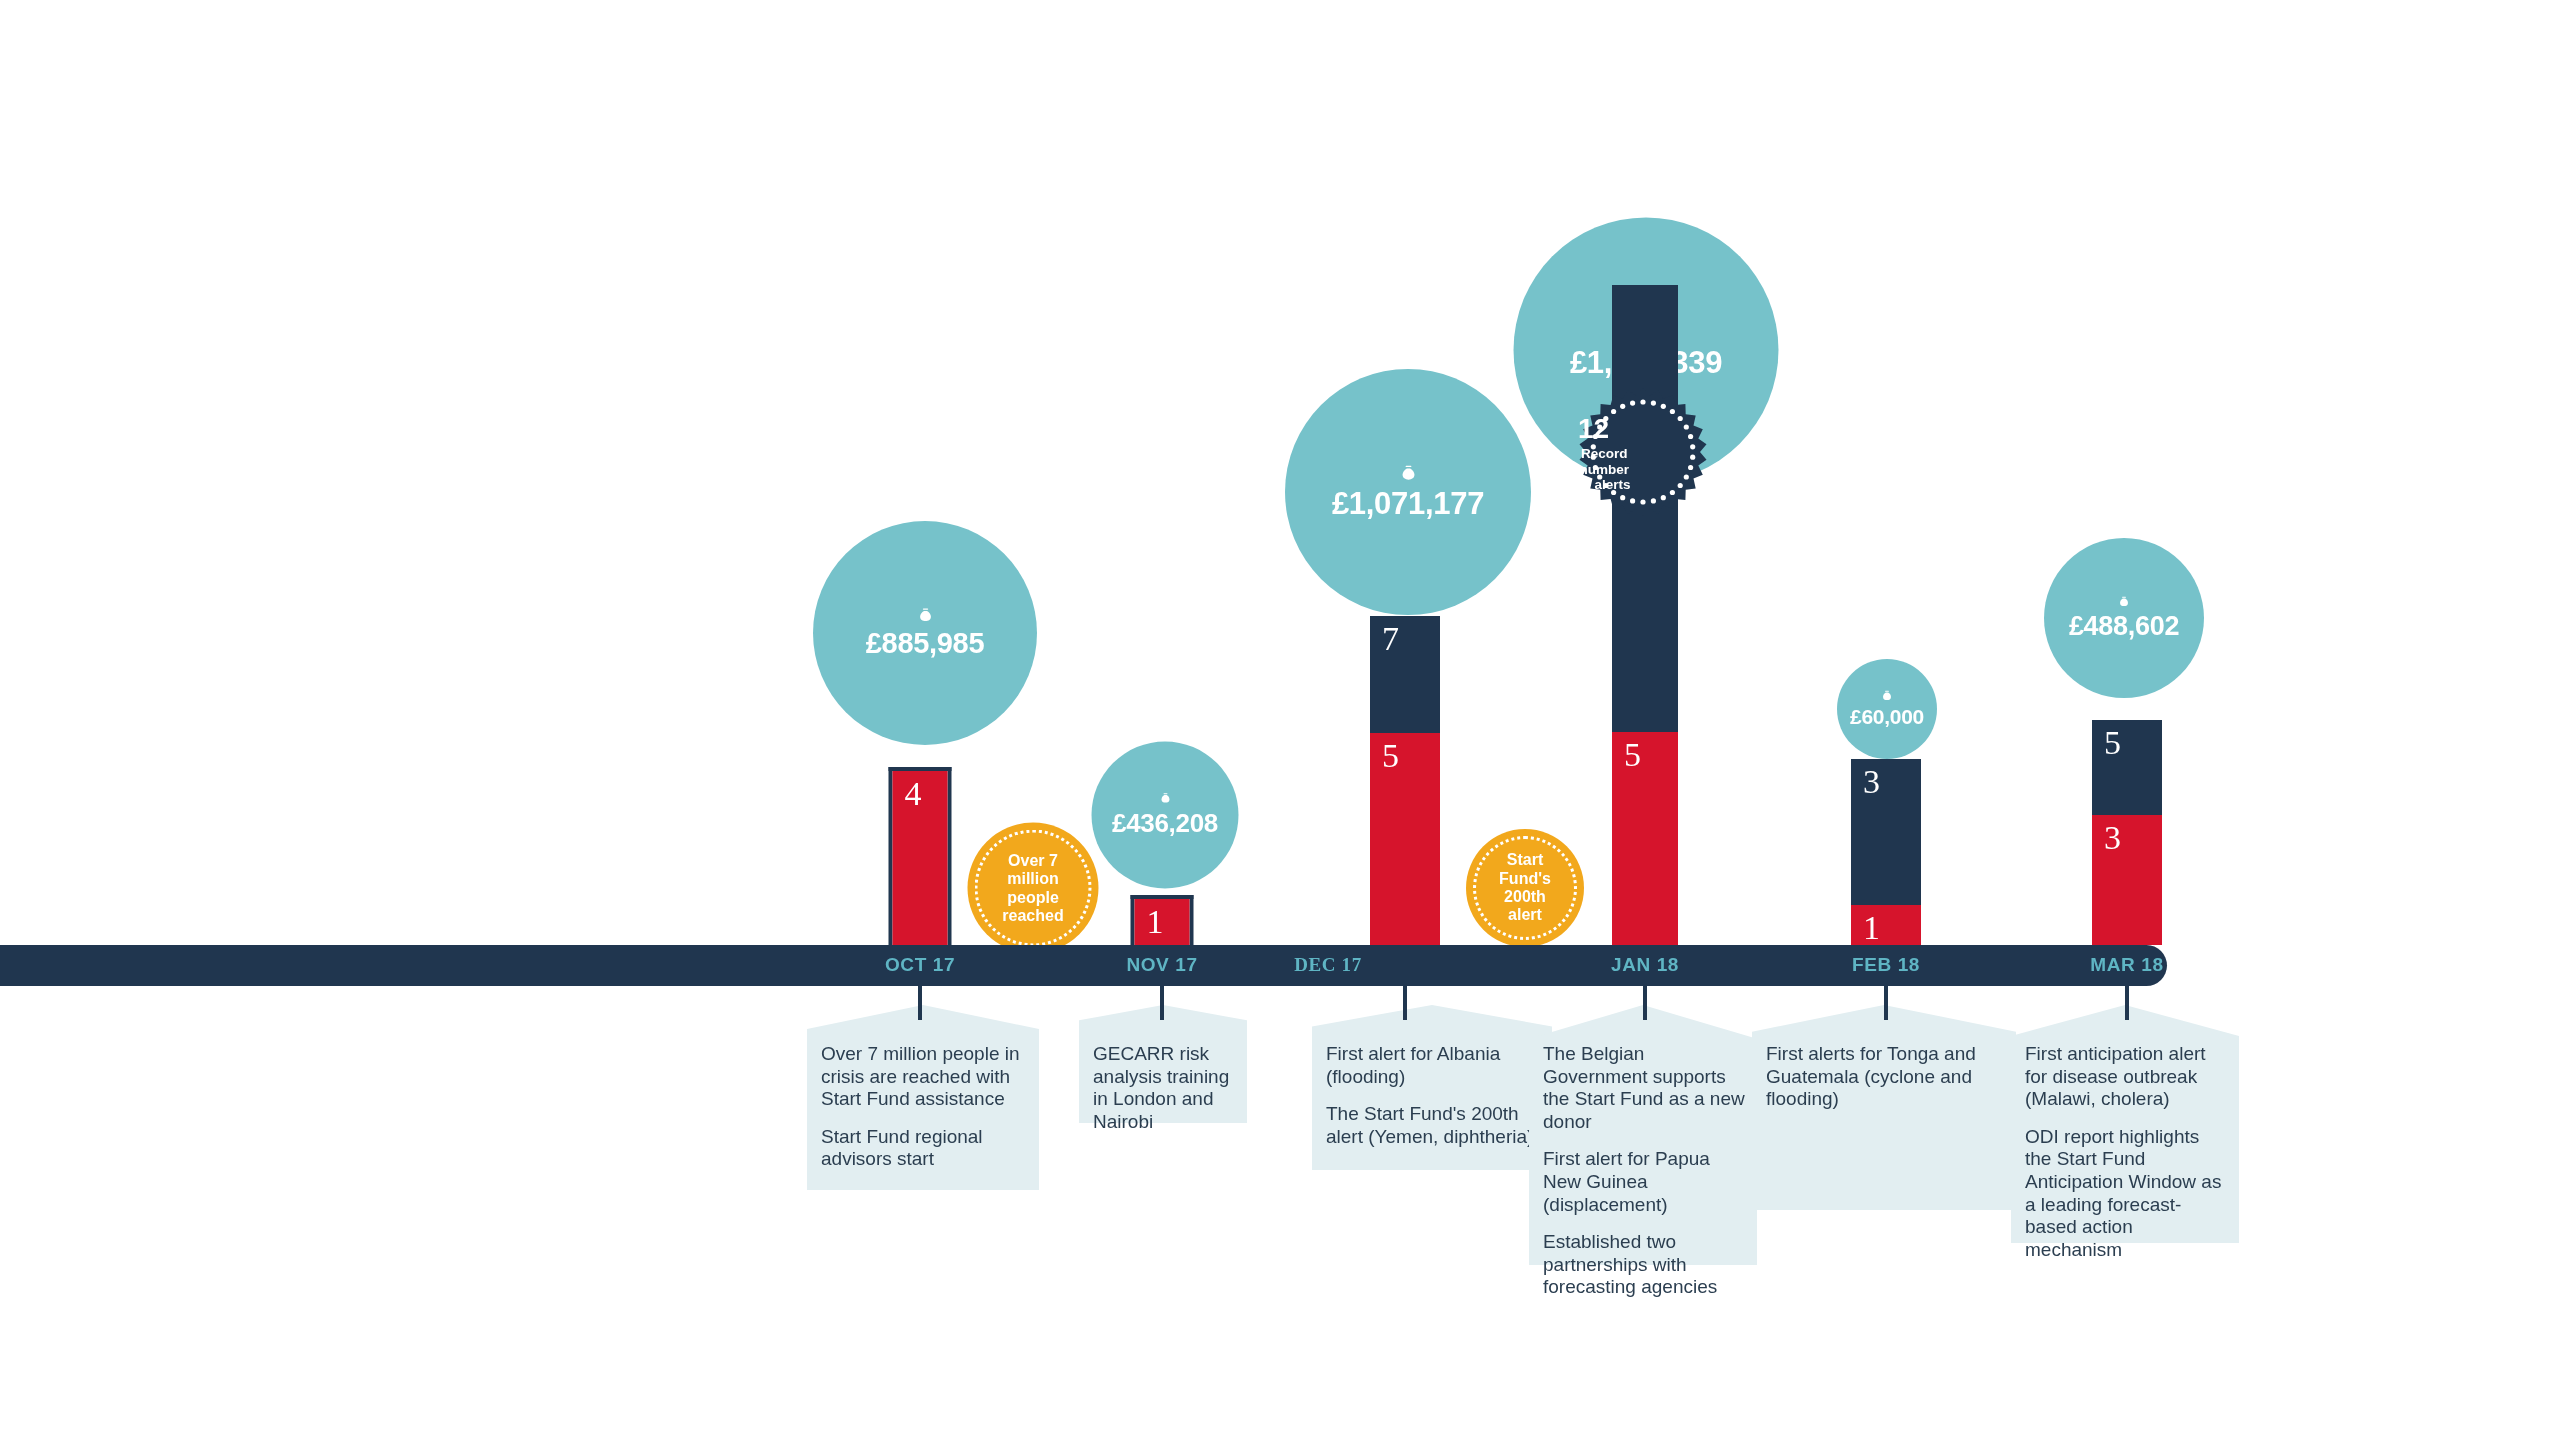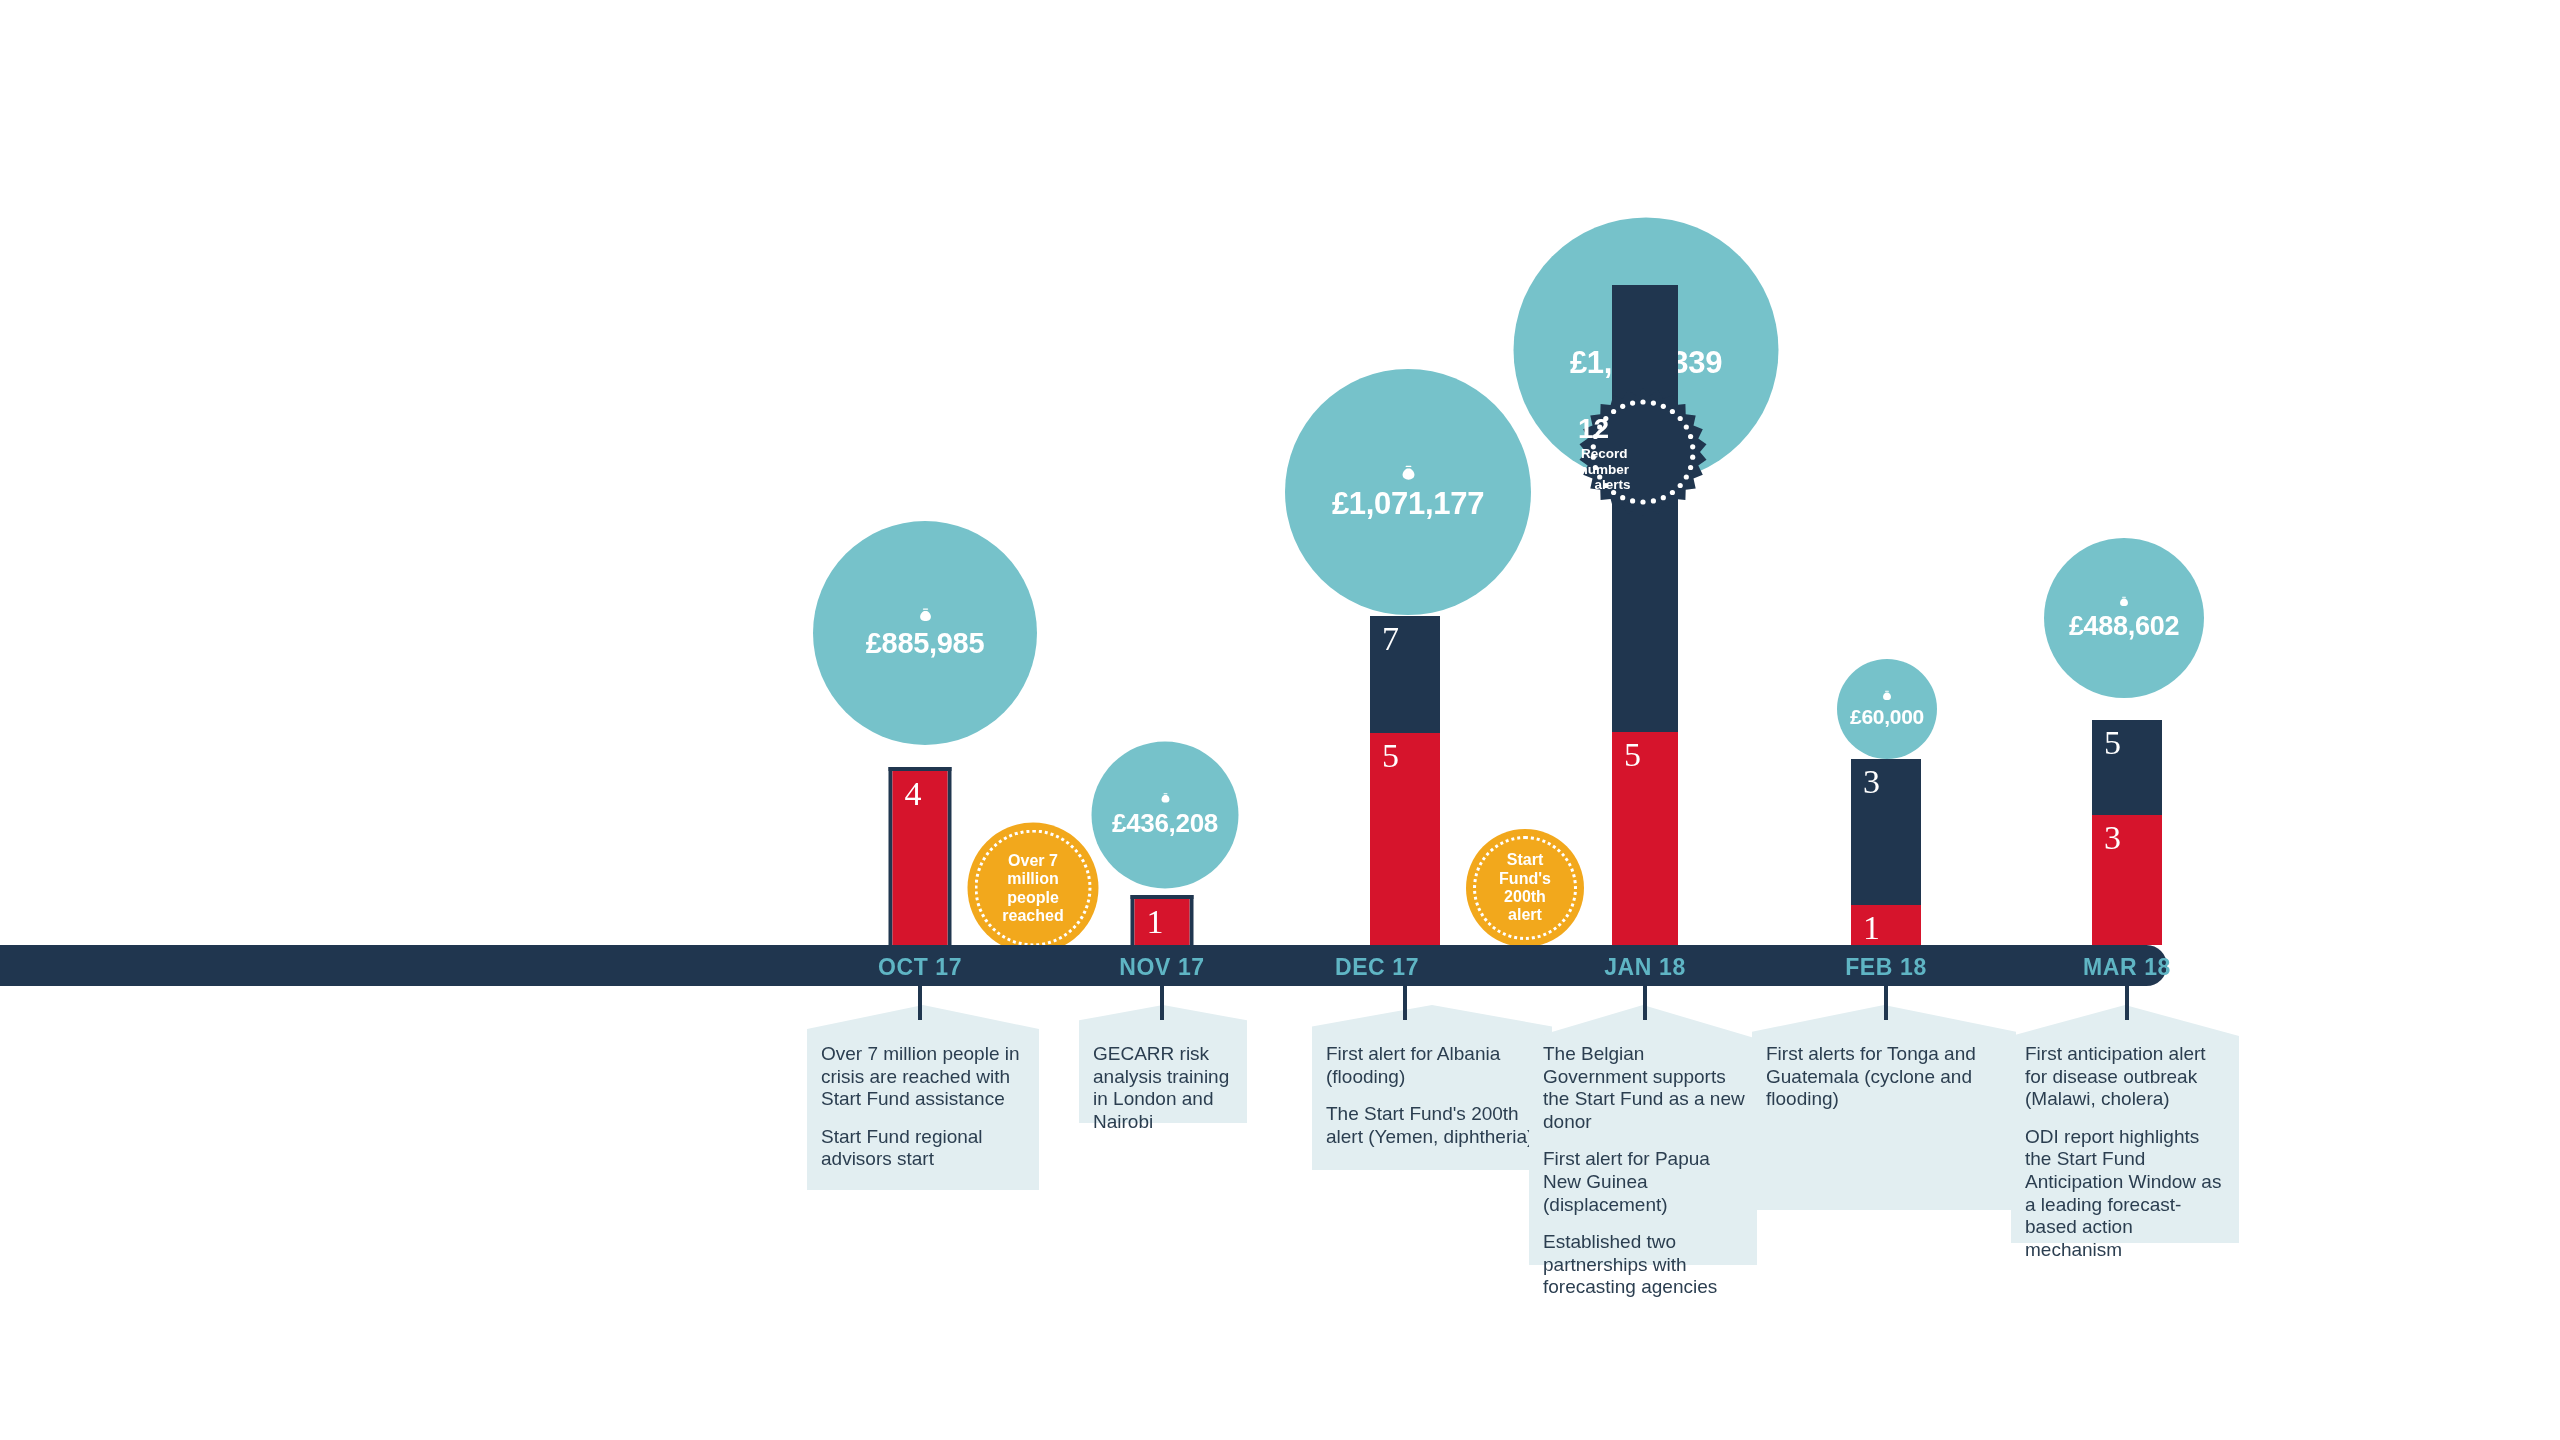--- a/index.html
+++ b/index.html
@@ -24,21 +24,21 @@
     background: #20364F;
     border-top-right-radius: 21px;
     border-bottom-right-radius: 21px;
     z-index: 30;
   }
   .month-label {
     position: absolute;
     top: 954px;
     z-index: 40;
     color: #5FB5C4;
-    font-size: 23px;
+    font-size: 19px;
     font-weight: bold;
     letter-spacing: 0.6px;
     white-space: nowrap;
     transform: translateX(-50%);
     font-family: "Liberation Sans", sans-serif;
   }
   .tick {
     position: absolute;
     width: 4px; height: 34px;
     background: #20364F;
@@ -322,21 +322,21 @@
         </div>
       </div>
     </div>
 
   <div class="timeline-bar"></div>
   <div id="months-layer">
       <div class="month-label" style="left: 920px;">OCT 17</div>
       <div class="tick" style="left: 920px;"></div>
       <div class="month-label" style="left: 1162px;">NOV 17</div>
       <div class="tick" style="left: 1162px;"></div>
-      <div class="month-label" style="left: 1377px;">DEC 17</div>
+      <div class="month-label" style="left: 1328px; font-family: Liberation Serif, serif;">DEC 17</div>
       <div class="tick" style="left: 1405px;"></div>
       <div class="month-label" style="left: 1645px;">JAN 18</div>
       <div class="tick" style="left: 1645px;"></div>
       <div class="month-label" style="left: 1886px;">FEB 18</div>
       <div class="tick" style="left: 1886px;"></div>
       <div class="month-label" style="left: 2127px;">MAR 18</div>
       <div class="tick" style="left: 2127px;"></div>
     </div>
 
   <div id="gold-layer">

